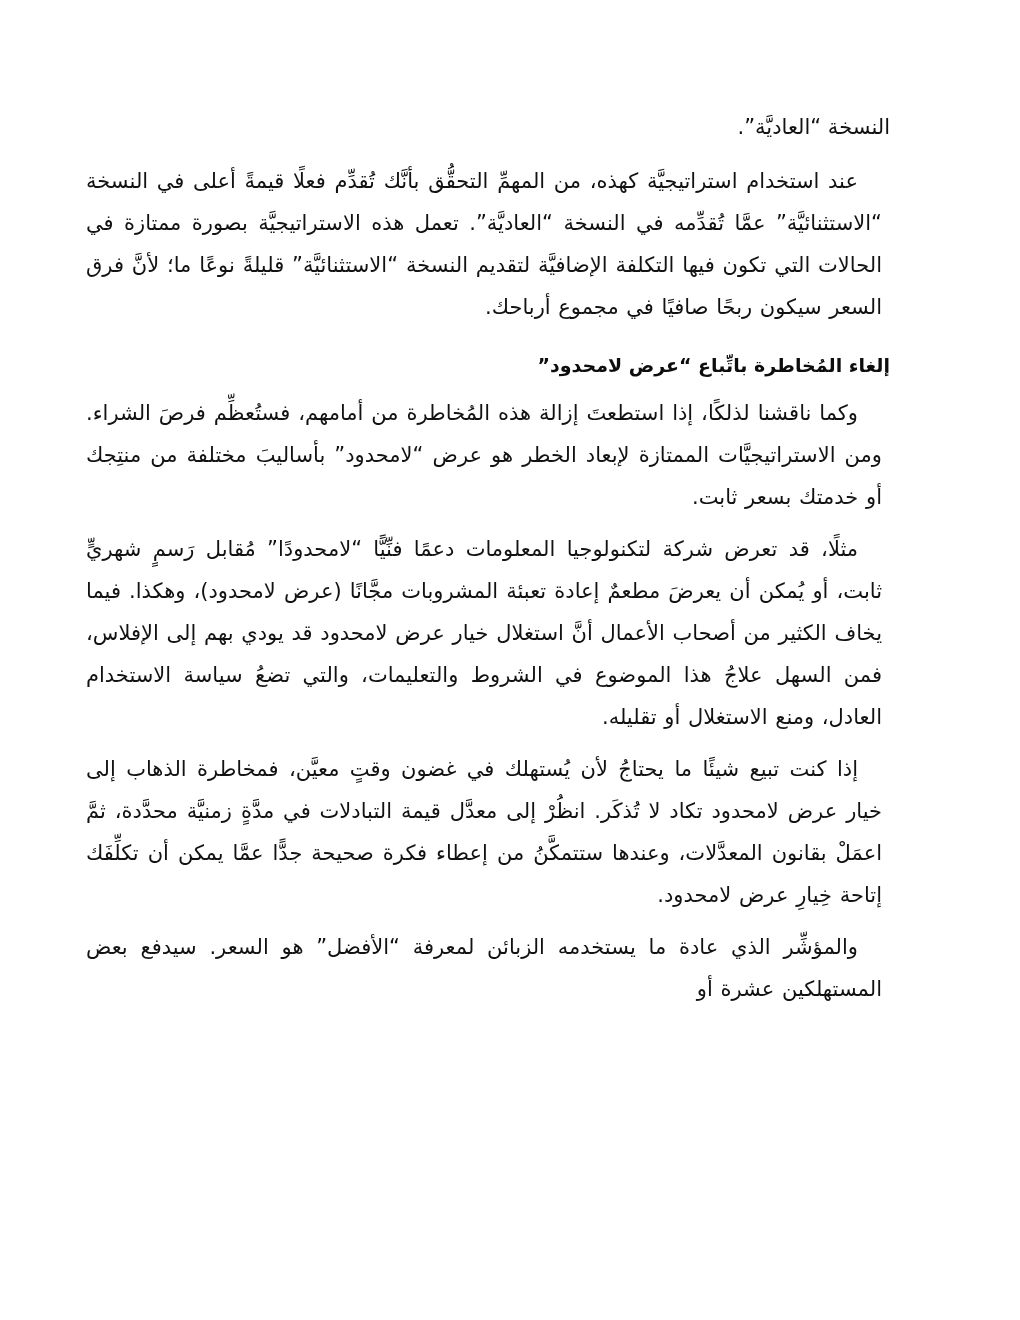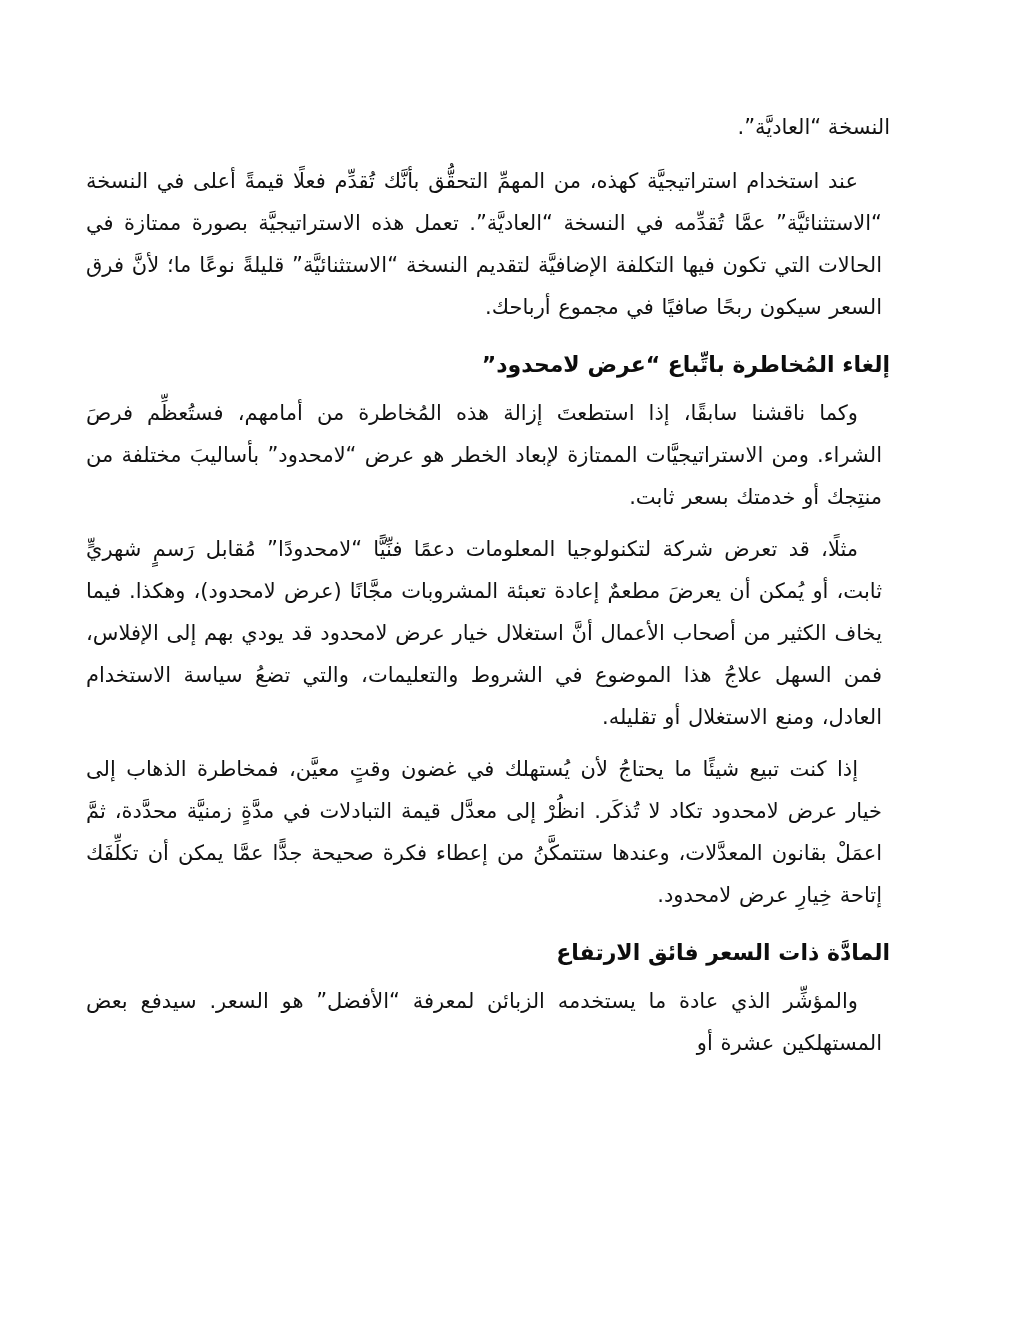--- a/index.html
+++ b/index.html
@@ -35,35 +35,34 @@
     text-indent: 24px;
   }
   p.continuation {
     margin: 0 0 12px 0;
     font-size: 21px;
     line-height: 42px;
     text-align: right;
   }
   h2.section-heading {
     margin: 18px 0 8px 0;
-    font-size: 22px;
+    font-size: 19px;
     line-height: 38px;
     font-weight: bold;
     text-align: right;
     color: #0d0d0d;
     letter-spacing: 0;
   }
 </style>
 </head>
 <body>
 
 <div class="page" style="background: rgb(255, 255, 255); color: rgb(18, 18, 18);">
   <div class="text-column" id="text-column">
       <p class="continuation">النسخة “العاديَّة”.</p>
       <p class="body-par indent">عند استخدام استراتيجيَّة كهذه، من المهمِّ التحقُّق بأنَّك تُقدِّم فعلًا قيمةً أعلى في النسخة “الاستثنائيَّة” عمَّا تُقدِّمه في النسخة “العاديَّة”. تعمل هذه الاستراتيجيَّة بصورة ممتازة في الحالات التي تكون فيها التكلفة الإضافيَّة لتقديم النسخة “الاستثنائيَّة” قليلةً نوعًا ما؛ لأنَّ فرق السعر سيكون ربحًا صافيًا في مجموع أرباحك.</p>
       <h2 class="section-heading">إلغاء المُخاطرة باتِّباع “عرض لامحدود”</h2>
-      <p class="body-par indent">وكما ناقشنا سابقًا، إذا استطعتَ إزالة هذه المُخاطرة من أمامهم، فستُعظِّم فرصَ الشراء. ومن الاستراتيجيَّات الممتازة لإبعاد الخطر هو عرض “لامحدود” بأساليبَ مختلفة من منتِجك أو خدمتك بسعر ثابت.</p>
+      <p class="body-par indent">وكما ناقشنا لذلكًا، إذا استطعتَ إزالة هذه المُخاطرة من أمامهم، فستُعظِّم فرصَ الشراء. ومن الاستراتيجيَّات الممتازة لإبعاد الخطر هو عرض “لامحدود” بأساليبَ مختلفة من منتِجك أو خدمتك بسعر ثابت.</p>
       <p class="body-par indent">مثلًا، قد تعرض شركة لتكنولوجيا المعلومات دعمًا فنِّيًّا “لامحدودًا” مُقابل رَسمٍ شهريٍّ ثابت، أو يُمكن أن يعرضَ مطعمٌ إعادة تعبئة المشروبات مجَّانًا (عرض لامحدود)، وهكذا. فيما يخاف الكثير من أصحاب الأعمال أنَّ استغلال خيار عرض لامحدود قد يودي بهم إلى الإفلاس، فمن السهل علاجُ هذا الموضوع في الشروط والتعليمات، والتي تضعُ سياسة الاستخدام العادل، ومنع الاستغلال أو تقليله.</p>
       <p class="body-par indent">إذا كنت تبيع شيئًا ما يحتاجُ لأن يُستهلك في غضون وقتٍ معيَّن، فمخاطرة الذهاب إلى خيار عرض لامحدود تكاد لا تُذكَر. انظُرْ إلى معدَّل قيمة التبادلات في مدَّةٍ زمنيَّة محدَّدة، ثمَّ اعمَلْ بقانون المعدَّلات، وعندها ستتمكَّنُ من إعطاء فكرة صحيحة جدًّا عمَّا يمكن أن تكلِّفَك إتاحة خِيارِ عرض لامحدود.</p>
-      <h2 class="section-heading">المادَّة ذات السعر فائق الارتفاع</h2>
       <p class="body-par indent">والمؤشِّر الذي عادة ما يستخدمه الزبائن لمعرفة “الأفضل” هو السعر. سيدفع بعض المستهلكين عشرة أو</p>
     </div>
 </div>
 
 </body></html>

